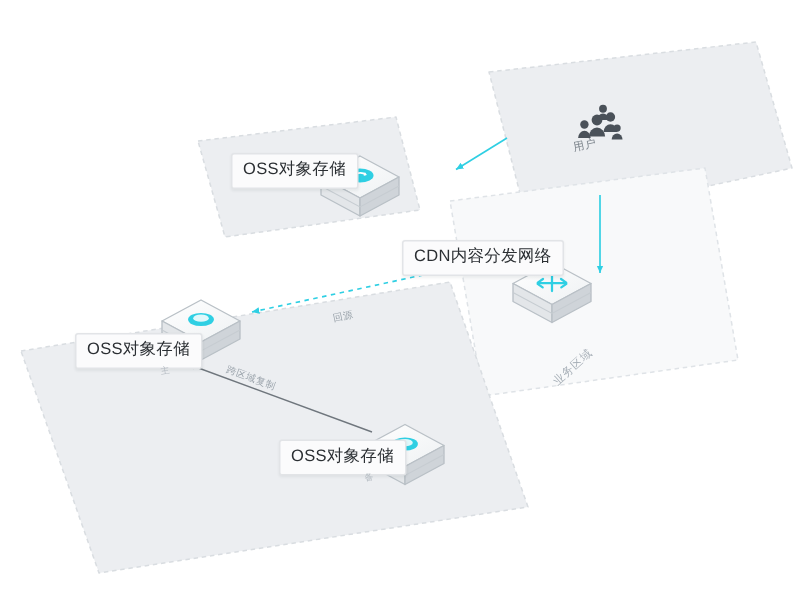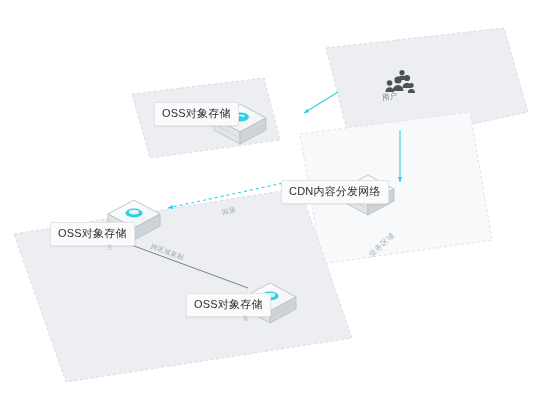--- a/index.html
+++ b/index.html
@@ -162,21 +162,21 @@
         <circle cx="4" cy="-5.5" r="2.6"></circle>
         <path d="M0.2,2 a3.8,4.4 0 0 1 7.6,0 z"></path>
         <circle cx="13.4" cy="7.4" r="2.4"></circle>
         <path d="M9.8,15 a3.6,4 0 0 1 7.2,0 z"></path>
       </g>
     </g>
   </svg>
 
   <div class="node-label" style="left:154px;top:102px;">OSS对象存储</div>
 
-  <div class="node-label" style="left:268px;top:180px;margin-left:13px;">CDN内容分发网络</div>
+  <div class="node-label" style="left:268px;top:160px;">CDN内容分发网络</div>
 
   <div class="node-label" style="left:50px;top:222px;">OSS对象存储</div>
 
   <div class="node-label" style="left:186px;top:293px;">OSS对象存储</div>
 
   <div class="micro-label" style="left:107px;top:243px;transform:rotate(-9deg);">主</div>
 
   <div class="micro-label" style="left:243px;top:314px;transform:rotate(-9deg);">备</div>
 
   <div class="user-label" style="left:382px;top:92px;transform:rotate(-12deg);">用户</div>

